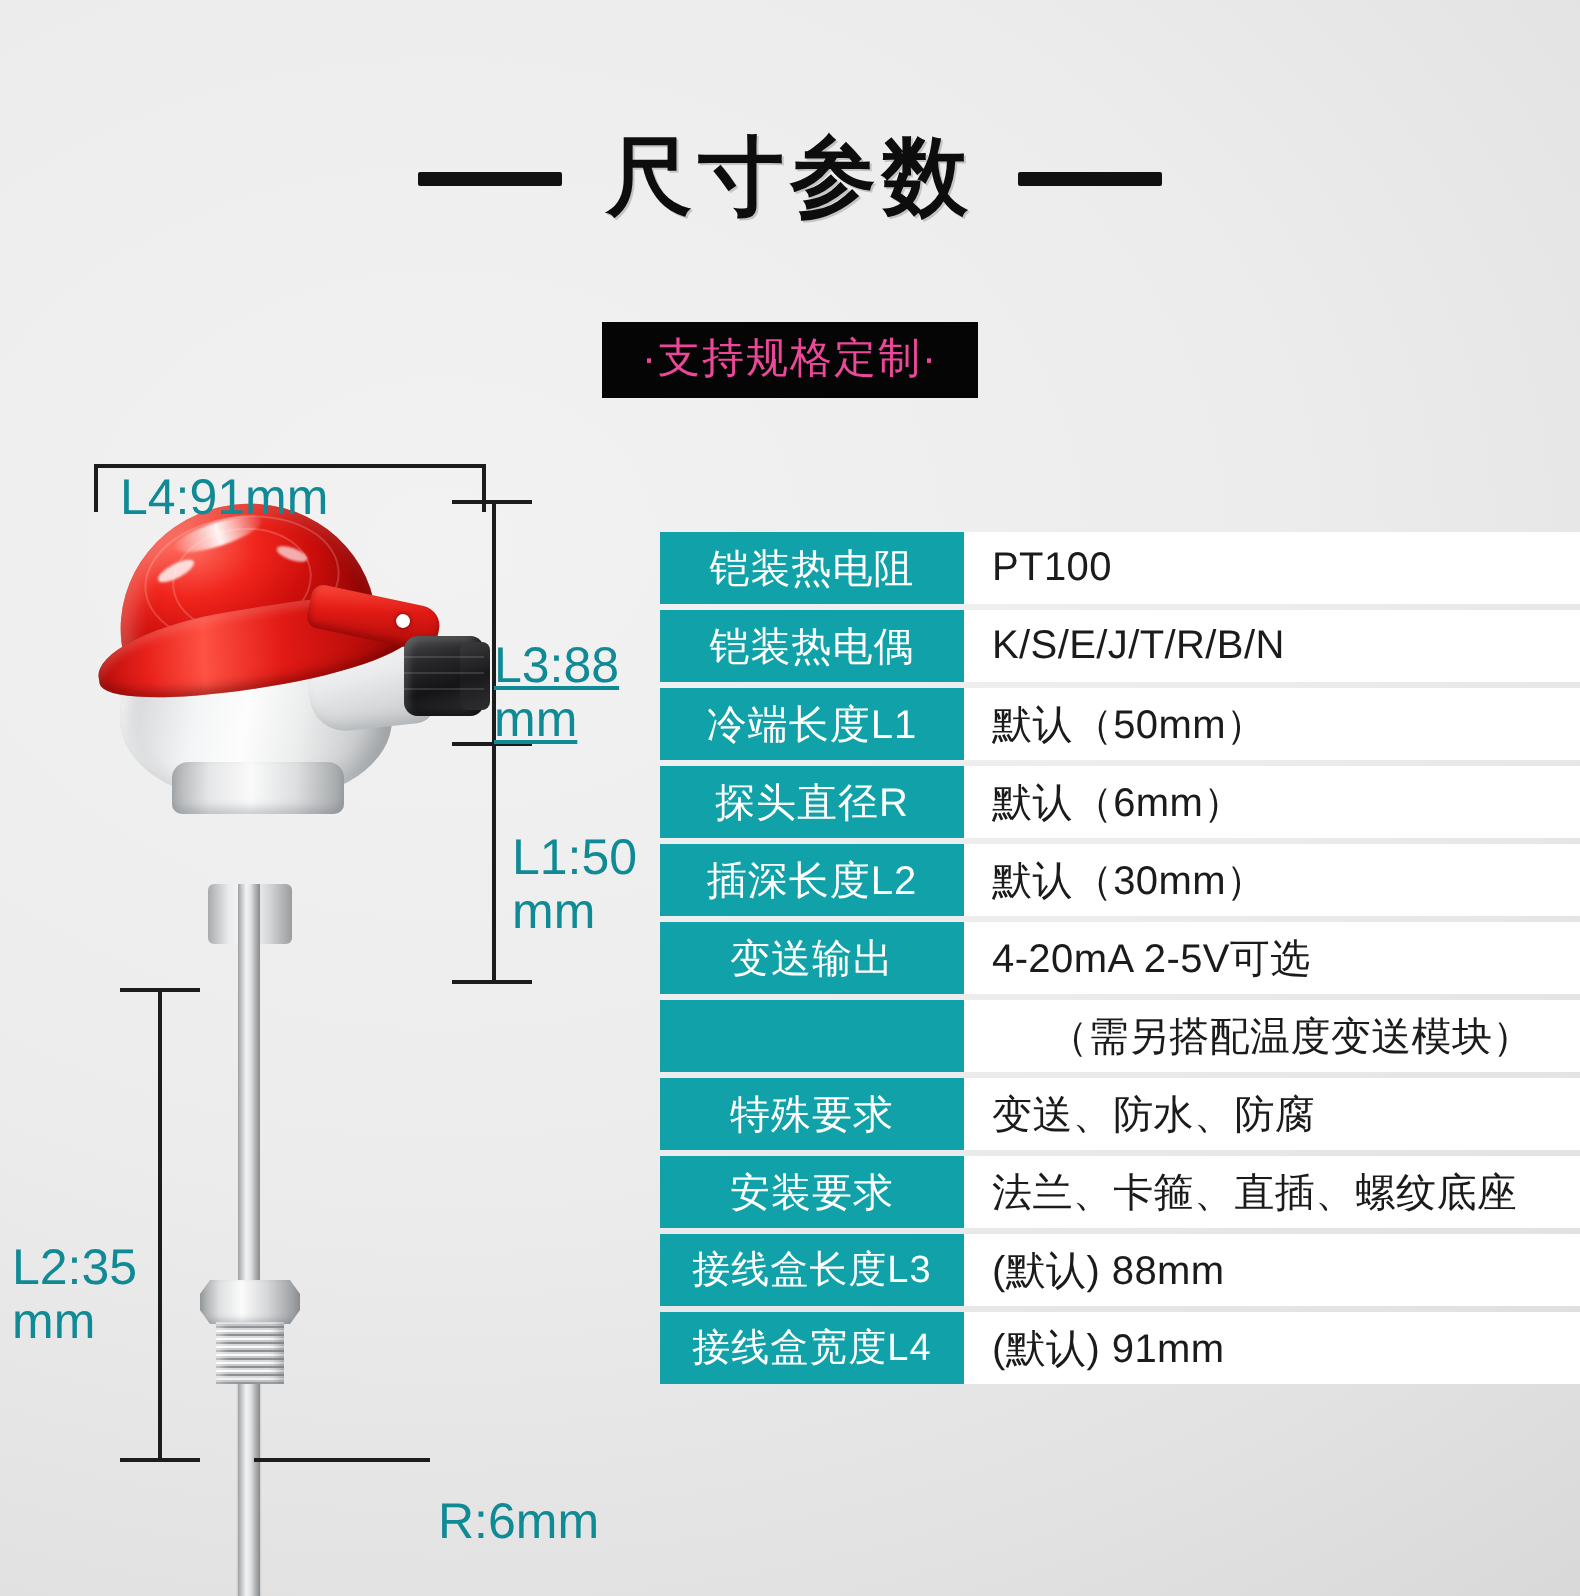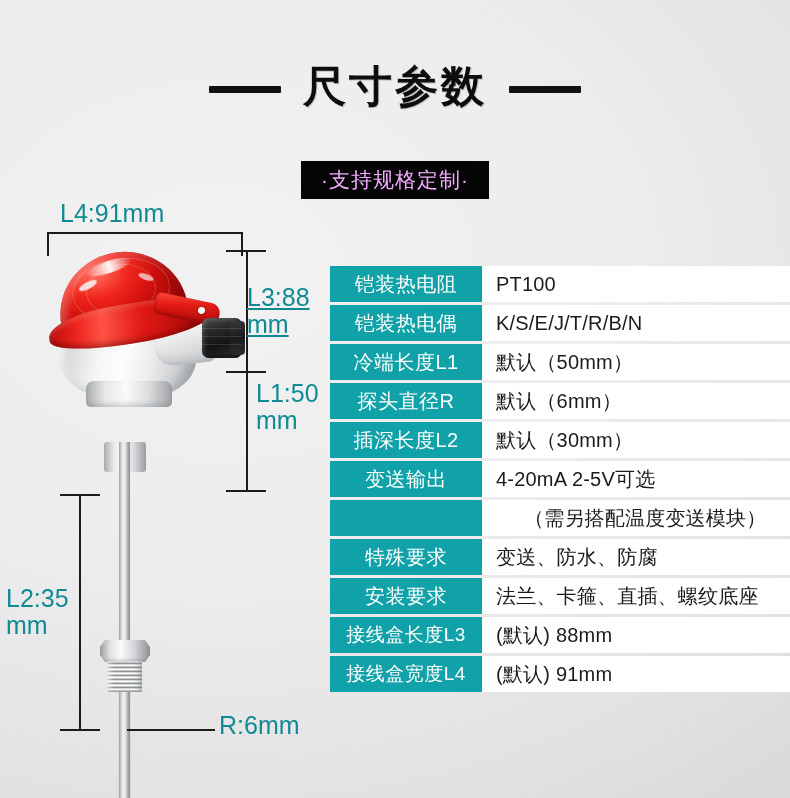--- a/index.html
+++ b/index.html
@@ -27,21 +27,20 @@
   #header-title {
     position: absolute;
     top: 60px;
     left: 0;
     width: 790px;
     height: 58px;
     display: flex;
     align-items: center;
     justify-content: center;
     gap: 22px;
-    font-family: Liberation Mono, monospace;
   }
   .title-rule {
     width: 72px;
     height: 7px;
     background: #111111;
     border-radius: 1px;
   }
   #title-text {
     font-size: 43px;
     font-weight: bold;
@@ -51,21 +50,21 @@
     white-space: nowrap;
     text-shadow: 1px 1px 0 rgba(120,120,120,0.35);
   }
 
   #subtitle-badge {
     position: absolute;
     top: 161px;
     left: 50%;
     transform: translateX(-50%);
     background: #050505;
-    color: #f0abfc;
+    color: #ec4899;
     font-size: 21px;
     letter-spacing: 1px;
     padding: 7px 20px 8px 20px;
     white-space: nowrap;
     line-height: 1.1;
   }
 
   
   #product-figure {
     position: absolute;
@@ -324,20 +323,21 @@
     position: absolute;
     height: 2px;
     background: #1c1c1c;
   }
   .dim-label {
     position: absolute;
     color: #108a94;
     font-size: 25px;
     line-height: 1.08;
     white-space: pre-line;
+    margin-top: 36px;
   }
 
   
   #spec-table {
     position: absolute;
     left: 330px;
     top: 266px;
     width: 500px;
   }
   .spec-row {

